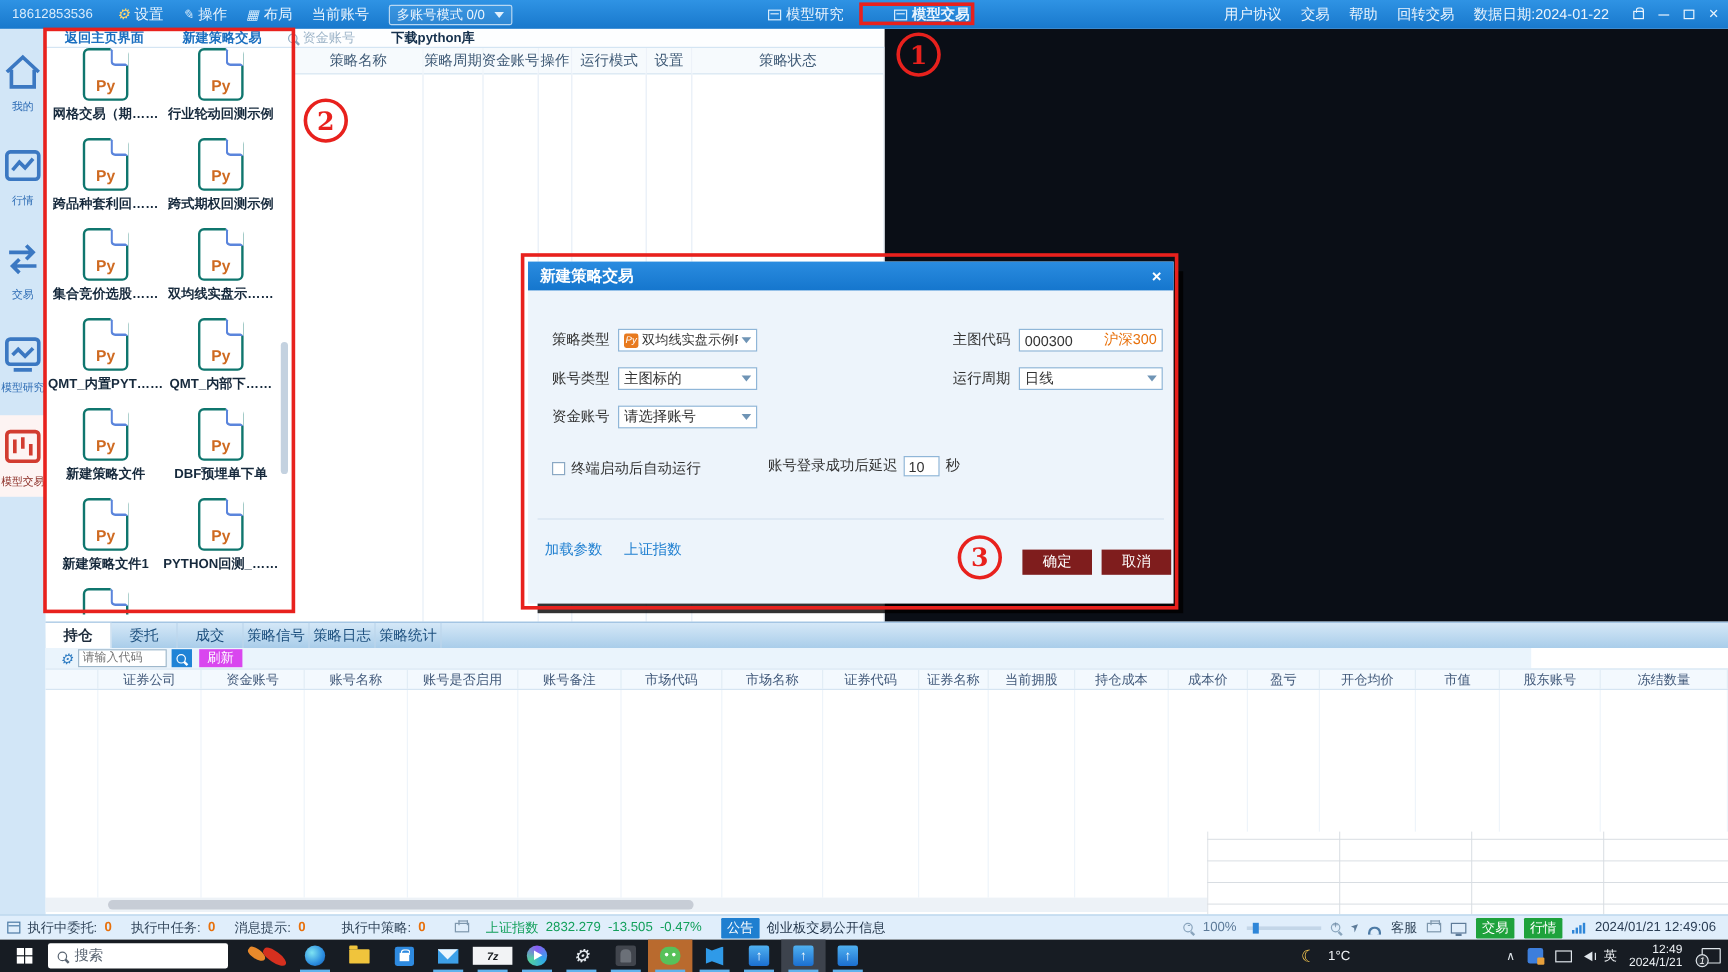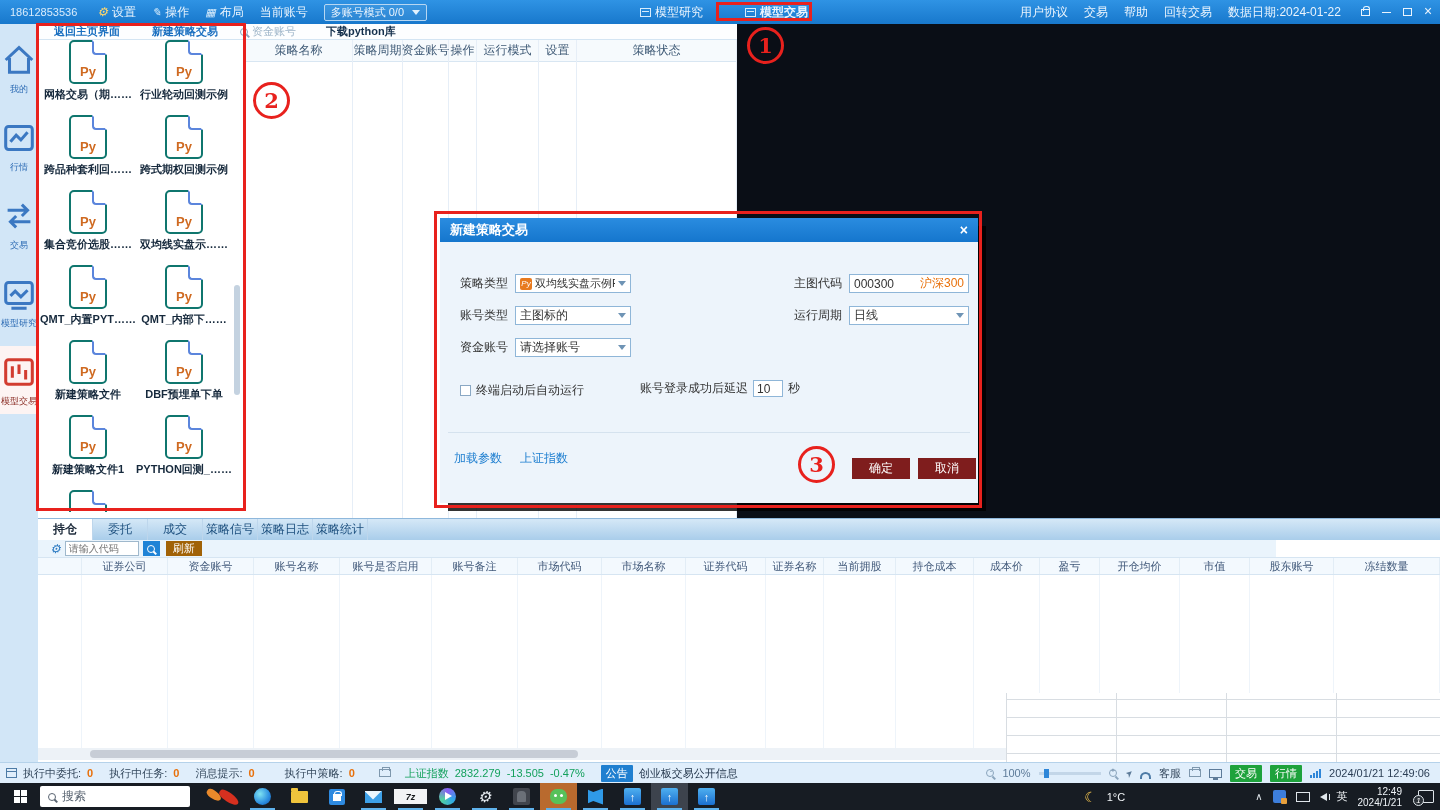--- a/index.html
+++ b/index.html
@@ -82,21 +82,21 @@
 
 
 .btabs{position:absolute;left:38px;top:518px;width:1402px;height:22px;background:linear-gradient(#d5e8f7,#a9cdea);display:flex;border-top:1px solid #8fb8dc;z-index:2}
 .btab{width:55px;display:flex;align-items:center;justify-content:center;color:#1c4f7e;border-right:1px solid #bdd6ec;font-size:12px;cursor:pointer}
 .btab.active{background:#fff;color:#1c2a3a;font-weight:bold}
 .btool{position:absolute;left:38px;top:540px;width:1238px;height:17px;background:#eaf4fc;display:flex;align-items:center;gap:4px;padding-left:12px;z-index:2}
 .g2::before{content:"⚙";color:#2e7cc3;font-size:12px}
 .code-input{width:74px;height:15px;border:1px solid #9fb8cc;background:#fff;font-size:10px;padding:0 3px;color:#333;font-family:"Liberation Sans",sans-serif}
 .sbtn{width:17px;height:15px;background:#1f83d6;display:flex;align-items:center;justify-content:center;cursor:pointer}
 .sbtn .mag{border-color:#fff}.sbtn .mag::after{background:#fff}
-.refresh{height:15px;background:#a16207;color:#fff;font-size:11px;padding:0 7px;display:flex;align-items:center;margin-left:2px;cursor:pointer}
+.refresh{height:15px;background:#d946ef;color:#fff;font-size:11px;padding:0 7px;display:flex;align-items:center;margin-left:2px;cursor:pointer}
 .bheader{position:absolute;left:38px;top:557px;width:1402px;height:18px;display:flex;background:#f3f9fe;border-top:1px solid #d6e5f2;border-bottom:1px solid #d6e5f2;z-index:2}
 .bcol{display:flex;align-items:center;justify-content:center;color:#41597a;font-size:11px;border-right:1px solid #e2edf6;white-space:nowrap;overflow:hidden}
 .bbody{position:absolute;left:38px;top:575px;width:1402px;height:173px;background:#fff;display:flex;z-index:2}
 .bbody .bcol{border-right:1px solid #f993;border-right-color:#eef4fa;height:100%}
 .hscroll{position:absolute;left:38px;top:748px;width:1402px;height:12px;background:#edf2f7;z-index:2}
 .hthumb{position:absolute;left:52px;top:2px;width:488px;height:8px;background:#c7cdd6;border-radius:4px;cursor:grab}
 
 
 .whitegrid{position:absolute;left:1006px;top:693px;width:434px;height:69px;z-index:4;background:
  linear-gradient(90deg,#d8dde2 1px,transparent 1px) 0 0/110px 100%,

